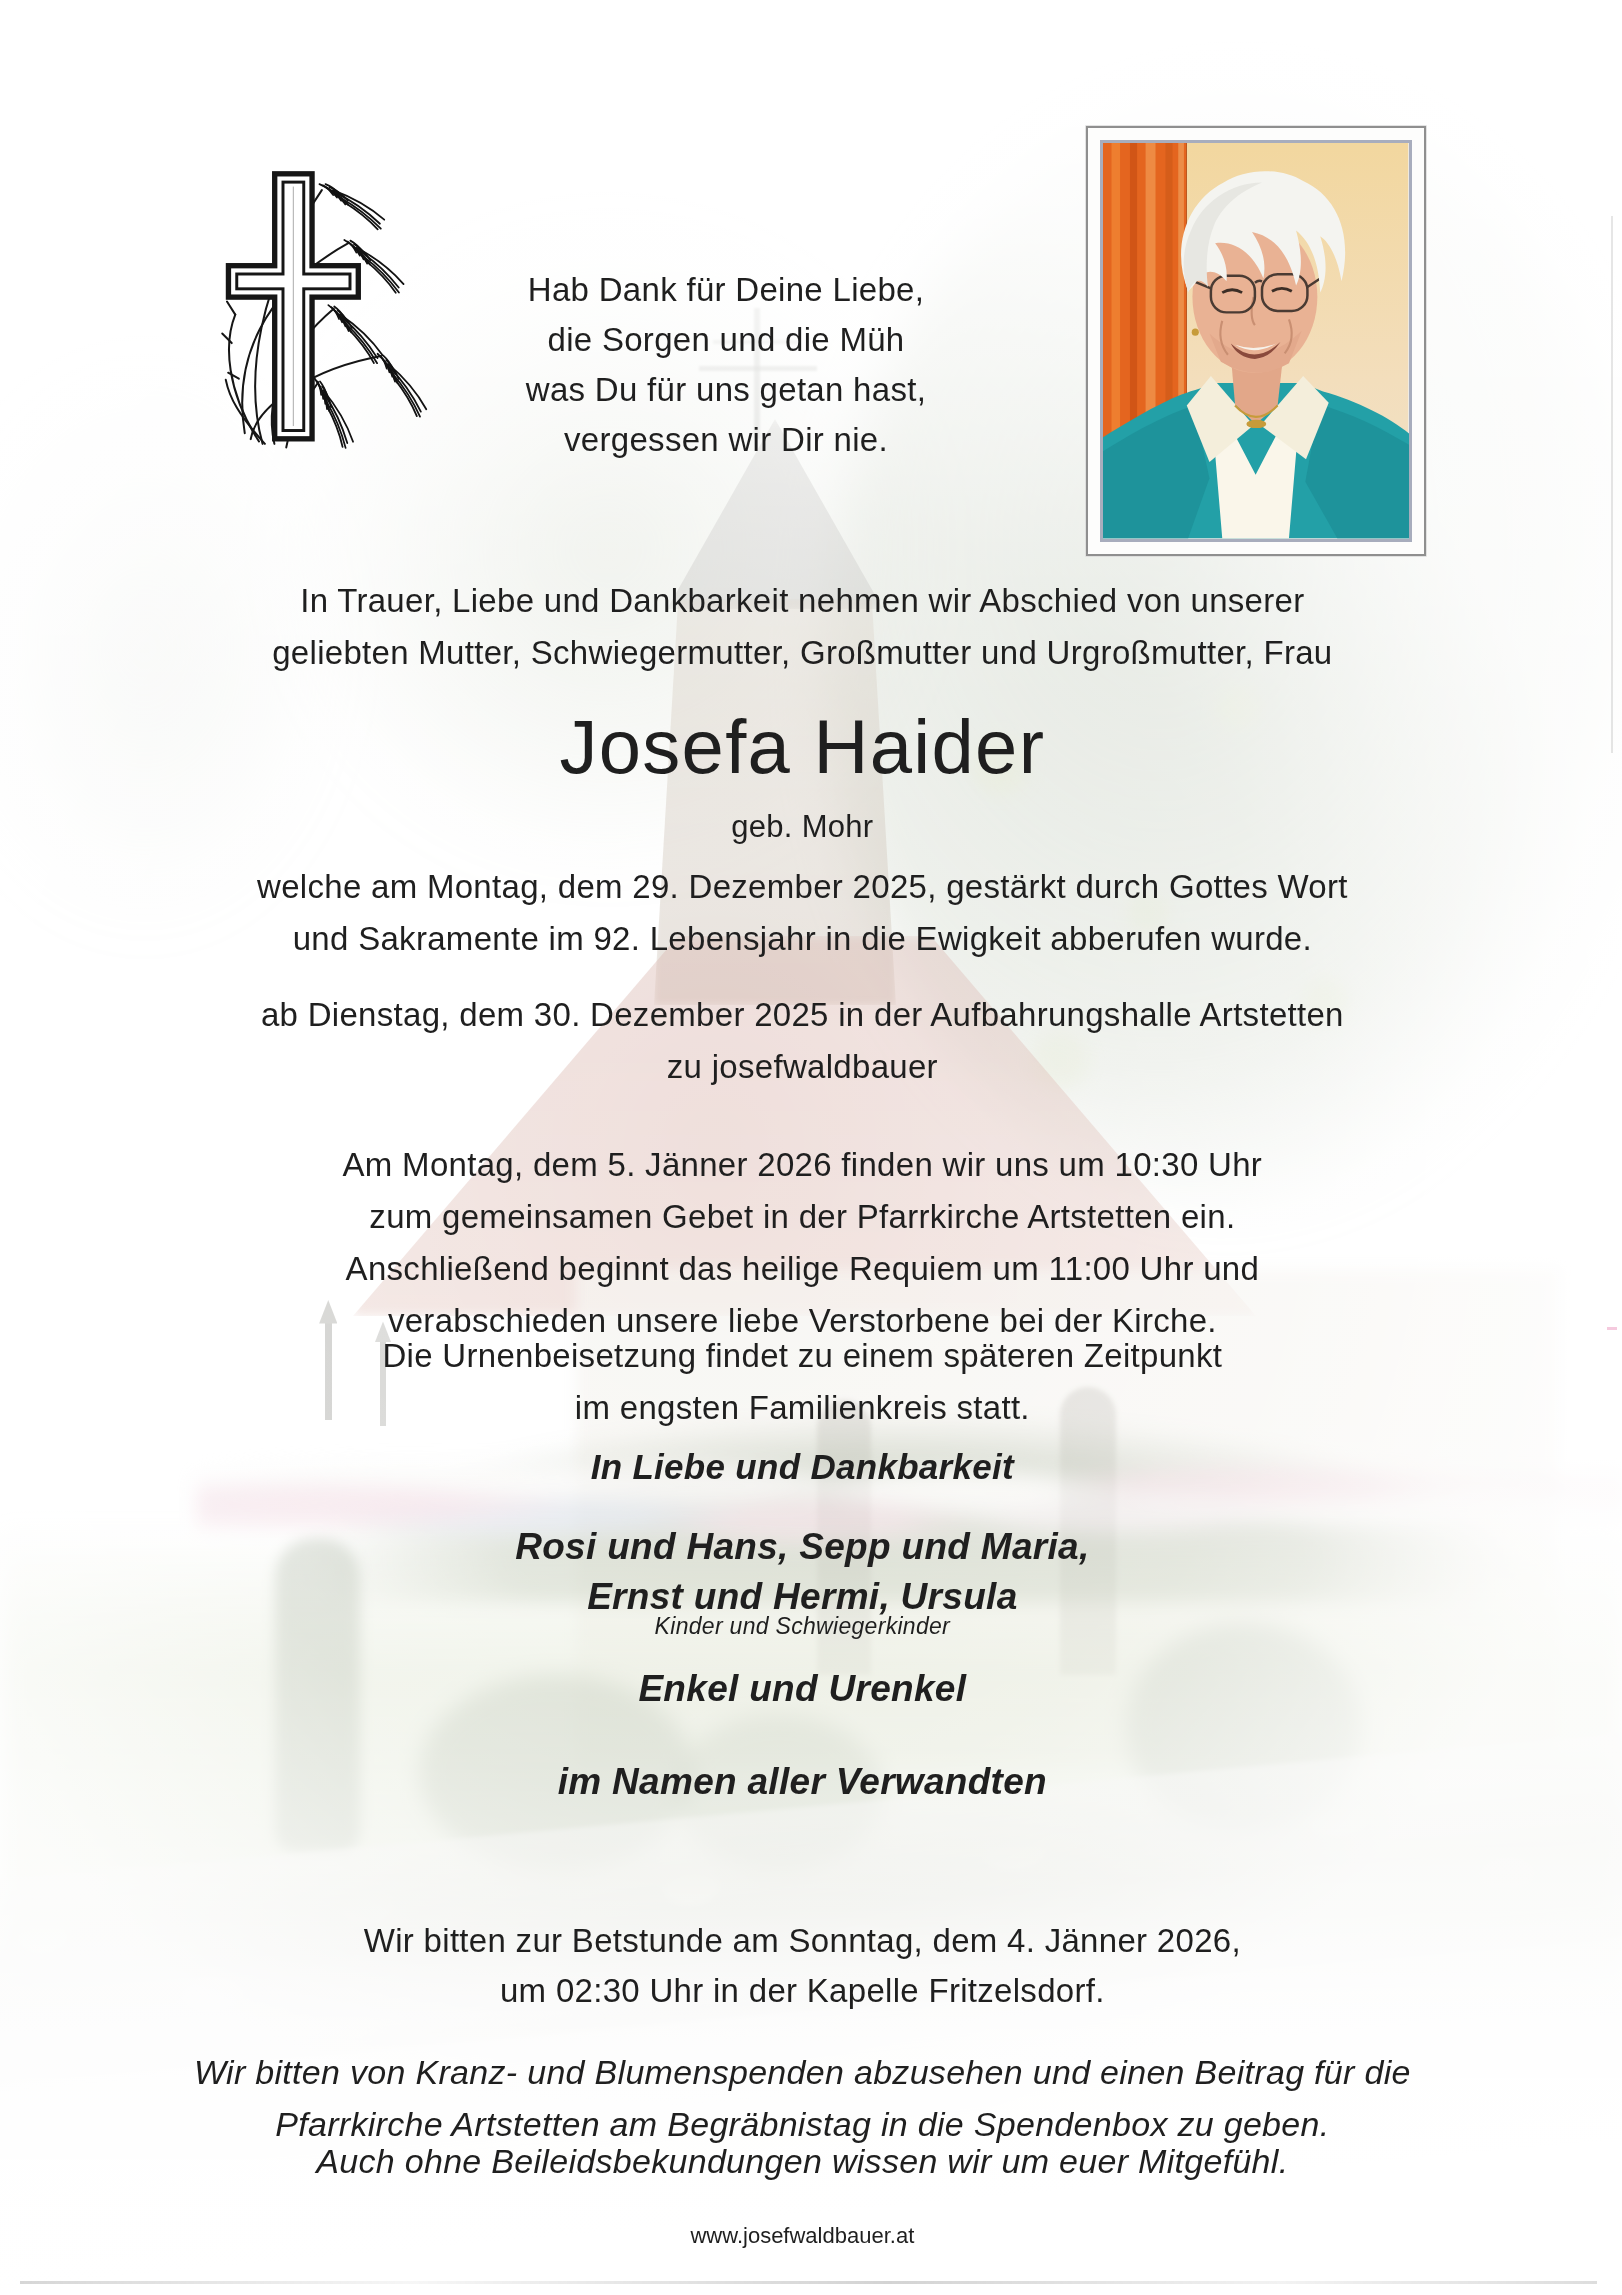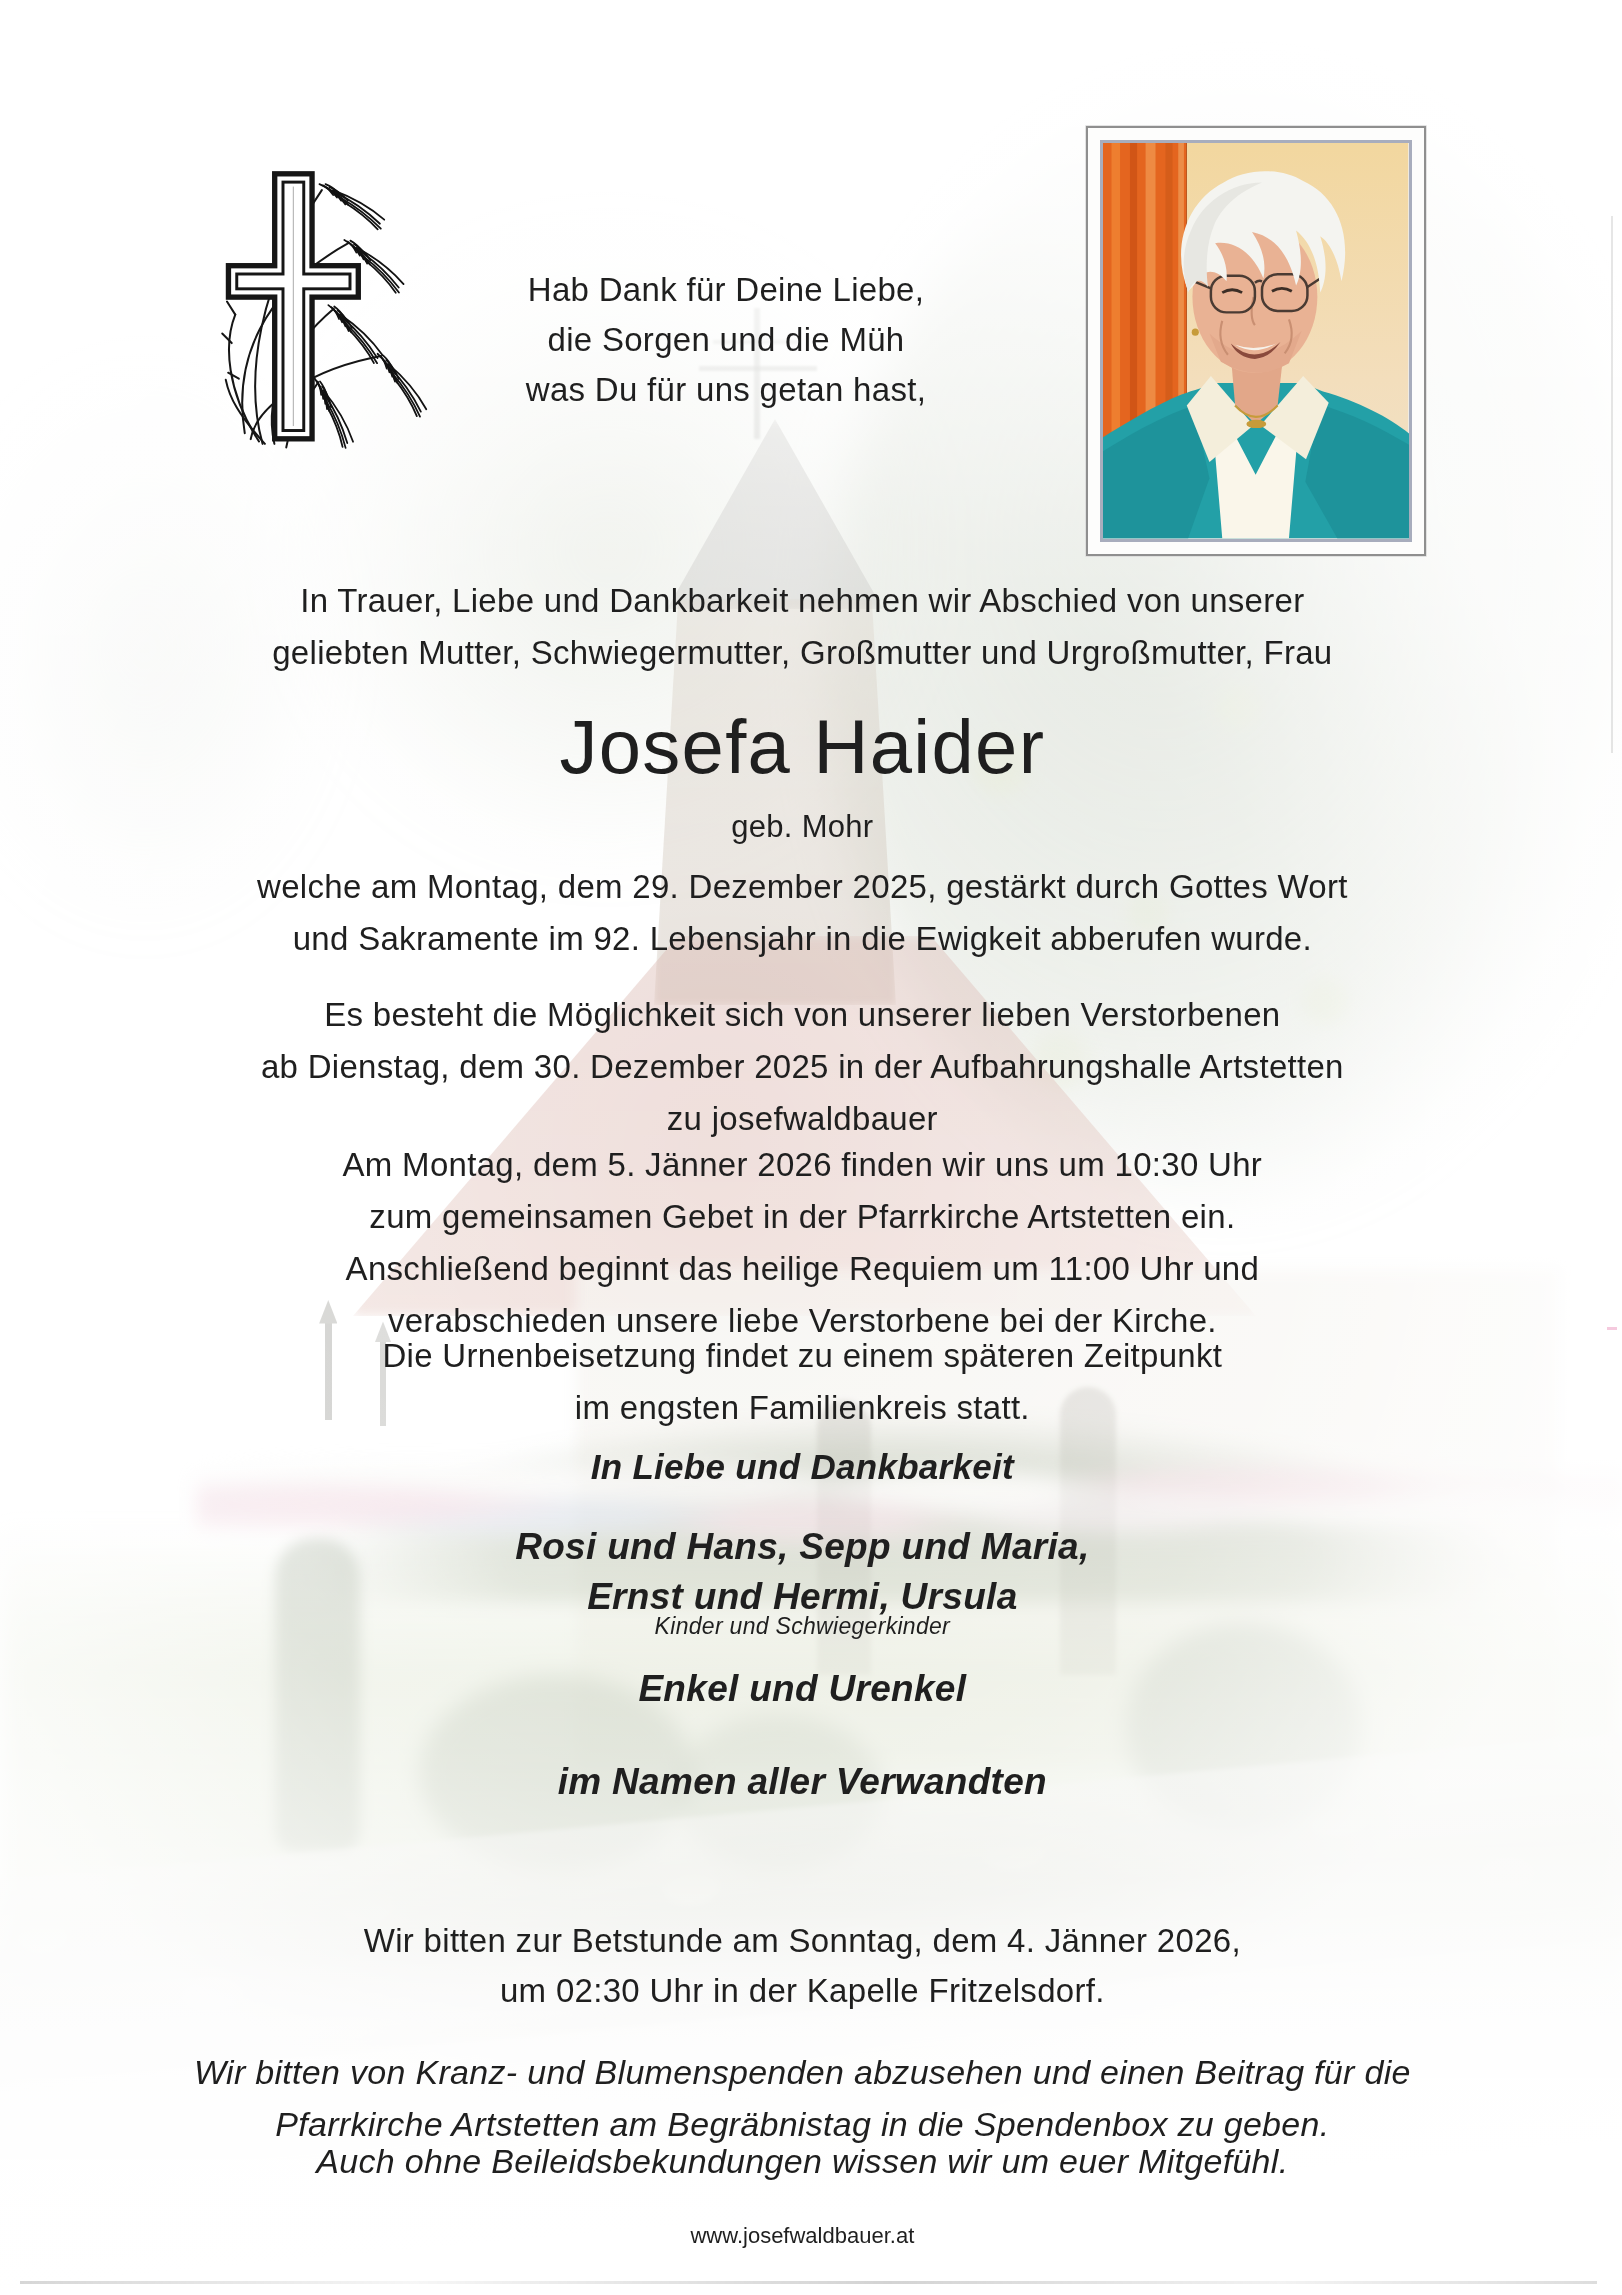--- a/index.html
+++ b/index.html
@@ -329,37 +329,37 @@
                  C158,176 140,180 132,196 C128,202 124,206 120,210 Z" fill="#f4f4f0"></path>
         <path d="M120,212 C110,180 112,150 124,124 C140,84 180,56 224,56 C190,70 166,92 156,118 C146,142 144,176 148,204 C136,188 126,196 120,212 Z" fill="#e7e7e2"></path>
       </svg>
     </div>
   </div>
 
   <div class="txt poem">
     <div>Hab Dank für Deine Liebe,</div>
     <div>die Sorgen und die Müh</div>
     <div>was Du für uns getan hast,</div>
+    <div>vergessen wir Dir nie.</div>
   </div>
 
   <div class="txt intro">
     <div>In Trauer, Liebe und Dankbarkeit nehmen wir Abschied von unserer</div>
     <div>geliebten Mutter, Schwiegermutter, Großmutter und Urgroßmutter, Frau</div>
   </div>
 
   <div class="txt name">Josefa Haider</div>
   <div class="txt maiden">geb. Mohr</div>
 
   <div class="txt welche">
     <div>welche am Montag, dem 29. Dezember 2025, gestärkt durch Gottes Wort</div>
     <div>und Sakramente im 92. Lebensjahr in die Ewigkeit abberufen wurde.</div>
   </div>
 
   <div class="txt besteht">
-    <div>Es besteht die Möglichkeit sich von unserer lieben Verstorbenen</div>
     <div>ab Dienstag, dem 30. Dezember 2025 in der Aufbahrungshalle Artstetten</div>
     <div>zu josefwaldbauer</div>
   </div>
 
   <div class="txt montag">
     <div>Am Montag, dem 5. Jänner 2026 finden wir uns um 10:30 Uhr</div>
     <div>zum gemeinsamen Gebet in der Pfarrkirche Artstetten ein.</div>
     <div>Anschließend beginnt das heilige Requiem um 11:00 Uhr und</div>
     <div>verabschieden unsere liebe Verstorbene bei der Kirche.</div>
   </div>

